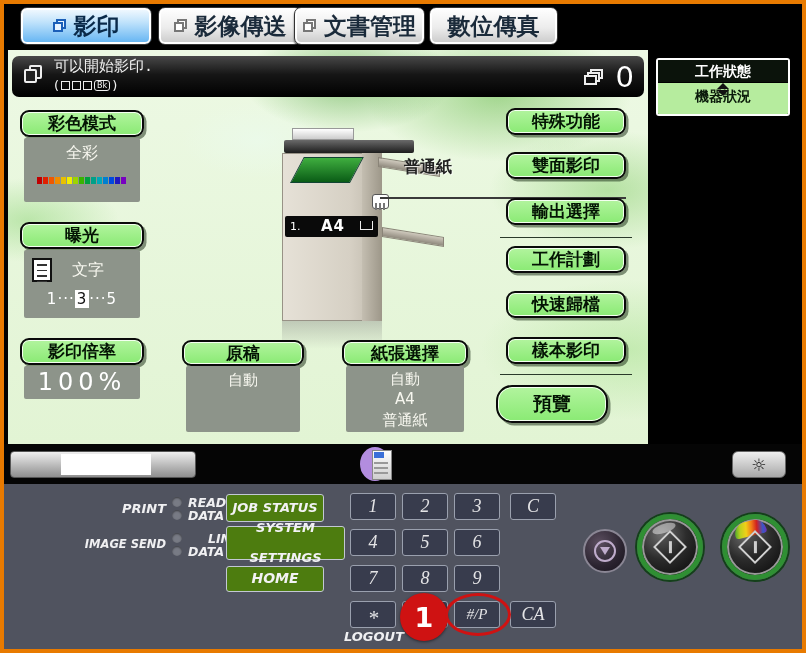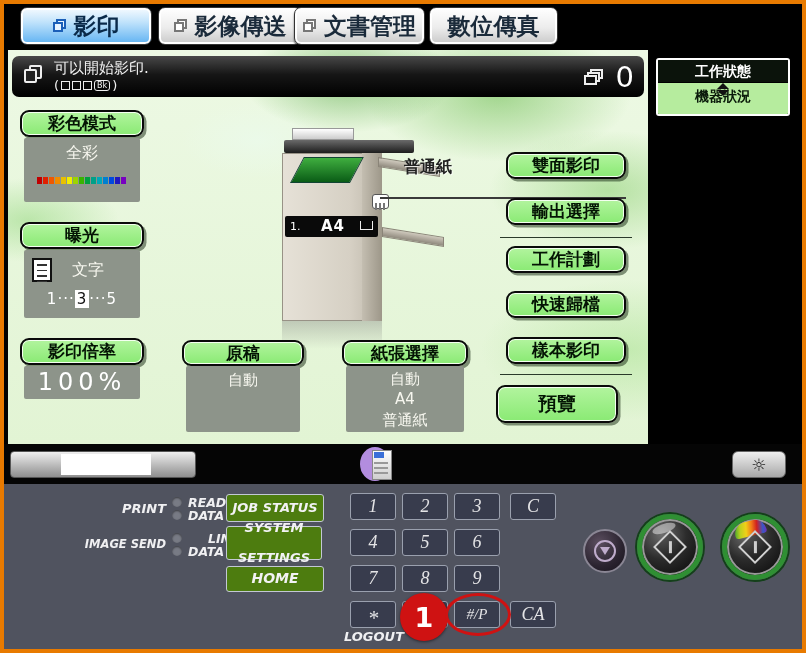--- a/index.html
+++ b/index.html
@@ -30,21 +30,21 @@
       radial-gradient(ellipse 210px 100px at 620px 300px, rgba(135,215,105,.35), transparent 70%),
       linear-gradient(180deg,#edf9e4 0%, #e2f4d4 100%); }
 
   .statusbar { position:absolute; left:4px; top:6px; width:632px; height:41px; border-radius:7px;
      background:linear-gradient(180deg,#484848 0%,#161616 45%,#000 100%); color:#f2f2f2; }
   .copy-icon { position:absolute; left:12px; top:9px; width:20px; height:20px; }
   .copy-icon i { position:absolute; width:13px; height:14px; border:2px solid #eee; background:#222; border-radius:2px; display:block; }
   .copy-icon i:first-child { left:5px; top:0; }
   .copy-icon i:last-child { left:0; top:4px; }
   .status-lines { position:absolute; left:42px; top:3px; line-height:1.25; }
-  .status-line1 { font-size:15px; }
+  .status-line1 { font-size:15px;font-family:Liberation Mono, monospace; }
   .status-line2 { font-size:13px; display:flex; align-items:center; gap:2px; }
   .sq { display:inline-block; width:9px; height:9px; border:1.5px solid #eee; background:transparent; }
   .bk-badge { display:inline-block; font-size:8px; line-height:9px; border:1.5px solid #eee; border-radius:3px; padding:0 2px; }
   .papers-icon { position:absolute; left:572px; top:13px; width:22px; height:17px; }
   .papers-icon i { position:absolute; width:13px; height:10px; border:2px solid #eee; display:block; }
   .papers-icon i:nth-child(1) { left:6px; top:0; }
   .papers-icon i:nth-child(2) { left:3px; top:3px; background:#111; }
   .papers-icon i:nth-child(3) { left:0; top:6px; background:#111; }
   .count { position:absolute; right:10px; top:4px; font-size:29px; font-weight:400; color:#fff; }
 
@@ -258,38 +258,41 @@
         <span class="tray-num">1.</span>
         <span class="size">A4</span>
         <span class="paper-orient-icon"></span>
       </div>
       <div class="hand-icon"><i></i><i></i><i></i></div>
       <div class="reflection"></div>
     </div>
     <div class="paper-label">普通紙</div>
     <div class="paper-line"></div>
 
+    <div class="gbtn" style="left:498px;top:58px;width:120px;height:27px;">
+      <span>特殊功能</span>
+    </div>
     <div class="gbtn" style="left:498px;top:102px;width:120px;height:27px;">
       <span>雙面影印</span>
     </div>
     <div class="gbtn" style="left:498px;top:148px;width:120px;height:27px;">
       <span>輸出選擇</span>
     </div>
     <div class="sep" style="left:492px;top:187px;width:132px;"></div>
     <div class="gbtn" style="left:498px;top:196px;width:120px;height:27px;">
       <span>工作計劃</span>
     </div>
     <div class="gbtn" style="left:498px;top:241px;width:120px;height:27px;">
       <span>快速歸檔</span>
     </div>
     <div class="gbtn" style="left:498px;top:287px;width:120px;height:27px;">
       <span>樣本影印</span>
     </div>
     <div class="sep" style="left:492px;top:324px;width:132px;"></div>
-    <div class="gbtn" style="left:488px;top:335px;width:122px;height:38px;font-size:19px;">
+    <div class="gbtn" style="left:488px;top:335px;width:112px;height:38px;font-size:19px;border-radius:16px;">
       <span>預覽</span>
     </div>
 
     <div class="gbtn" style="left:174px;top:290px;width:122px;height:26px;">
       <span>原稿</span>
     </div>
     <div class="gpanel" style="left:178px;top:316px;width:114px;height:66px;padding-top:5px;font-size:15px;">
       <span>自動</span>
     </div>
 
@@ -337,21 +340,21 @@
 
     <div class="hw-label" style="left:60px;top:53px;width:102px;font-size:11.5px;">IMAGE SEND</div>
     <span class="led" style="left:168px;top:49px;"></span>
     <span class="led-label" style="left:176px;top:47px;margin-left:28px;">LINE</span>
     <span class="led" style="left:168px;top:62px;"></span>
     <span class="led-label" style="left:184px;top:60px;">DATA</span>
 
     <div class="hwbtn" style="left:222px;top:10px;width:98px;height:28px;">
       <span>JOB STATUS</span>
     </div>
-    <div class="hwbtn" style="left:222px;top:42px;width:96px;height:34px;gap:16px;">
+    <div class="hwbtn" style="left:222px;top:42px;width:119px;height:34px;gap:16px;">
       <span>SYSTEM</span>
       <span>SETTINGS</span>
     </div>
     <div class="hwbtn" style="left:222px;top:82px;width:98px;height:26px;font-size:14px;">
       <span>HOME</span>
     </div>
 
     <div class="key" style="left:346px;top:9px;">
         <span>1</span>
       </div>

